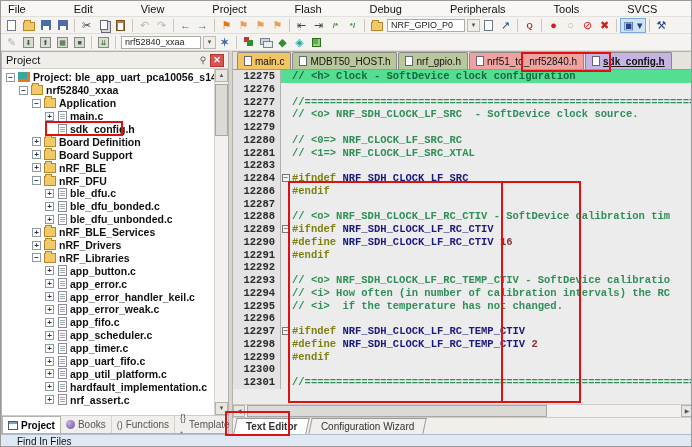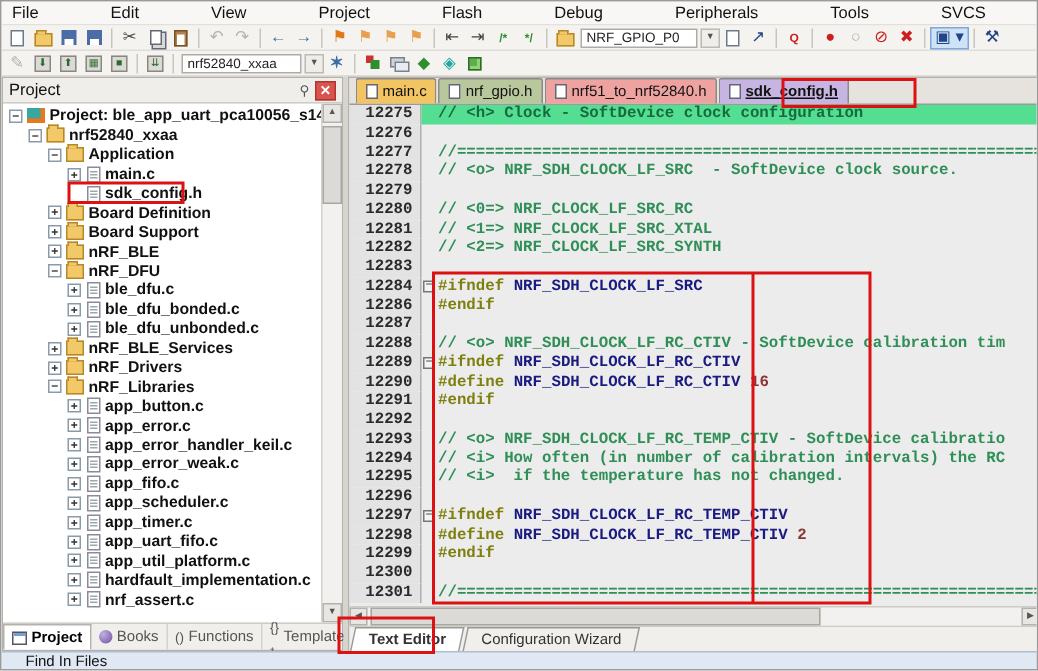--- a/index.html
+++ b/index.html
@@ -441,40 +441,43 @@
     <div id="splitter"></div>
 
     <div id="editor">
       <div id="etabbar">
           <span class="etab" style="background: rgb(242, 196, 98);">
             <span class="tpage"></span>
             <span>main.c</span>
           </span>
           <span class="etab" style="background: rgb(185, 200, 156);">
             <span class="tpage"></span>
+            <span>MDBT50_HOST.h</span>
+          </span>
+          <span class="etab" style="background: rgb(185, 200, 156);">
+            <span class="tpage"></span>
             <span>nrf_gpio.h</span>
           </span>
           <span class="etab" style="background: rgb(239, 163, 160);">
             <span class="tpage"></span>
             <span>nrf51_to_nrf52840.h</span>
           </span>
           <span class="etab active" style="background: rgb(198, 181, 226);">
             <span class="tpage"></span>
             <span>sdk_config.h</span>
           </span>
         </div>
       <div id="code-wrap">
           <div class="crow hl"><span class="gut">12275</span><span class="fold"></span><span class="cline"><span class="tk-c">// &lt;h&gt; Clock - SoftDevice clock configuration</span></span></div>
           <div class="crow"><span class="gut">12276</span><span class="fold"></span><span class="cline"></span></div>
           <div class="crow"><span class="gut">12277</span><span class="fold"></span><span class="cline"><span class="tk-c">//===========================================================================</span></span></div>
           <div class="crow"><span class="gut">12278</span><span class="fold"></span><span class="cline"><span class="tk-c">// &lt;o&gt; NRF_SDH_CLOCK_LF_SRC  - SoftDevice clock source.</span></span></div>
           <div class="crow"><span class="gut">12279</span><span class="fold"></span><span class="cline"></span></div>
           <div class="crow"><span class="gut">12280</span><span class="fold"></span><span class="cline"><span class="tk-c">// &lt;0=&gt; NRF_CLOCK_LF_SRC_RC</span></span></div>
           <div class="crow"><span class="gut">12281</span><span class="fold"></span><span class="cline"><span class="tk-c">// &lt;1=&gt; NRF_CLOCK_LF_SRC_XTAL</span></span></div>
-          <div class="crow"><span class="gut">12282</span><span class="fold"></span><span class="cline"><span class="tk-c">// &lt;2=&gt; NRF_CLOCK_LF_SRC_SYNTH</span></span></div>
           <div class="crow"><span class="gut">12283</span><span class="fold"></span><span class="cline"></span></div>
           <div class="crow"><span class="gut">12284</span><span class="fold"><span class="fbox">−</span></span><span class="cline"><span class="tk-p">#ifndef </span><span class="tk-i">NRF_SDH_CLOCK_LF_SRC</span></span></div>
           <div class="crow"><span class="gut">12286</span><span class="fold"></span><span class="cline"><span class="tk-p">#endif</span></span></div>
           <div class="crow"><span class="gut">12287</span><span class="fold"></span><span class="cline"></span></div>
           <div class="crow"><span class="gut">12288</span><span class="fold"></span><span class="cline"><span class="tk-c">// &lt;o&gt; NRF_SDH_CLOCK_LF_RC_CTIV - SoftDevice calibration tim</span></span></div>
           <div class="crow"><span class="gut">12289</span><span class="fold"><span class="fbox">−</span></span><span class="cline"><span class="tk-p">#ifndef </span><span class="tk-i">NRF_SDH_CLOCK_LF_RC_CTIV</span></span></div>
           <div class="crow"><span class="gut">12290</span><span class="fold"></span><span class="cline"><span class="tk-p">#define </span><span class="tk-i">NRF_SDH_CLOCK_LF_RC_CTIV</span><span class="tk-t"> </span><span class="tk-n">16</span></span></div>
           <div class="crow"><span class="gut">12291</span><span class="fold"></span><span class="cline"><span class="tk-p">#endif</span></span></div>
           <div class="crow"><span class="gut">12292</span><span class="fold"></span><span class="cline"></span></div>
           <div class="crow"><span class="gut">12293</span><span class="fold"></span><span class="cline"><span class="tk-c">// &lt;o&gt; NRF_SDH_CLOCK_LF_RC_TEMP_CTIV - SoftDevice calibratio</span></span></div>

